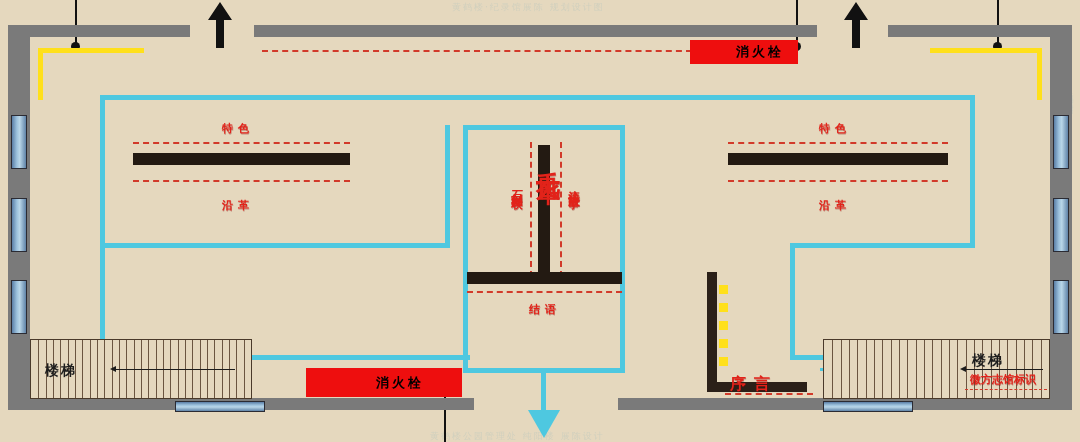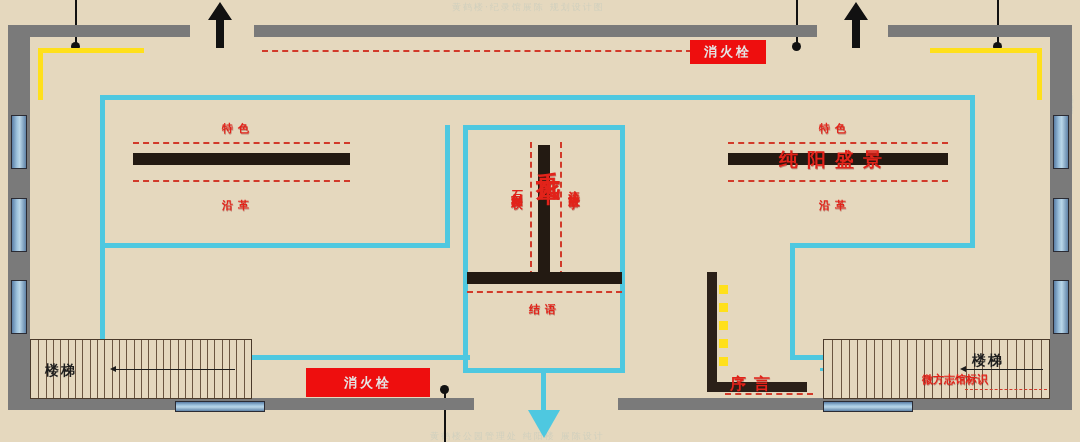--- a/index.html
+++ b/index.html
@@ -36,23 +36,23 @@
       font-family:"DejaVu Sans","Liberation Sans",sans-serif;
       text-shadow:0.5px 0.5px 0 rgba(120,0,0,.35);}
   .zh.vert{writing-mode:vertical-rl;text-orientation:upright;letter-spacing:3px;}
   .title-main{font-size:21px;letter-spacing:11px;}
   .panel-title{font-size:19px;letter-spacing:9px;}
   .sub{font-size:11px;letter-spacing:5px;}
   .sub-v{font-size:11.5px;letter-spacing:2px;}
   .center-title{font-size:24px;letter-spacing:1px;}
 
   
-  .hydrant{position:absolute;background:#ee0e0e;color:#e5e5e5;font-weight:bold;
+  .hydrant{position:absolute;background:#ee0e0e;color:#000000;font-weight:bold;
            display:flex;align-items:center;justify-content:center;
-           font-size:13px;letter-spacing:3px;}
+           font-size:13px;letter-spacing:3px;padding-left:32px;}
 
   
   .stairs{position:absolute;background:#e5d8be;border:1.2px solid #4a3a2a;box-sizing:border-box;overflow:hidden;}
   .tread{position:absolute;top:0;bottom:0;width:1px;background:#6b5540;}
   .stair-label{position:absolute;font-size:14px;font-weight:bold;color:#1d1d1d;letter-spacing:2px;}
   .stair-dir{position:absolute;height:1px;background:#1d1d1d;}
   .stair-dir-head{position:absolute;width:0;height:0;border-top:3.5px solid transparent;border-bottom:3.5px solid transparent;border-right:6px solid #1d1d1d;}
 
   
   .route-label{position:absolute;color:#4ec8e0;font-weight:bold;font-size:13px;letter-spacing:5px;}
@@ -158,21 +158,20 @@
 
   <div class="zh sub" style="left:222px;top:121px;">特色</div>
   <div class="dashline" style="left:133px;top:142px;width:217px;"></div>
   <div class="panelbar" style="left:133px;top:153px;width:217px;height:12px;"></div>
   <div class="dashline" style="left:133px;top:180px;width:217px;"></div>
   <div class="zh sub" style="left:222px;top:198px;">沿革</div>
 
   <div class="zh sub" style="left:819px;top:121px;">特色</div>
   <div class="dashline" style="left:728px;top:142px;width:220px;"></div>
   <div class="panelbar" style="left:728px;top:153px;width:220px;height:12px;"></div>
-  <div class="zh panel-title" style="left:779px;top:147px;">纯阳盛景</div>
   <div class="dashline" style="left:728px;top:180px;width:220px;"></div>
   <div class="zh sub" style="left:819px;top:198px;">沿革</div>
 
   <div class="vdashline" style="left:530px;top:142px;height:135px;"></div>
   <div class="vdashline" style="left:560px;top:142px;height:135px;"></div>
   <div class="panelbar" style="left:538px;top:145px;width:12px;height:135px;"></div>
   <div class="zh vert center-title" style="left:532px;top:152px;">千古风华</div>
 
   <div class="zh vert sub-v" style="left:509px;top:180px;">石刻楹联</div>
   <div class="zh vert sub-v" style="left:566px;top:180px;">流传故事</div>
@@ -248,16 +247,16 @@
       <div class="tread" style="left: 175px;"></div>
       <div class="tread" style="left: 183px;"></div>
       <div class="tread" style="left: 192px;"></div>
       <div class="tread" style="left: 200px;"></div>
       <div class="tread" style="left: 208px;"></div>
       <div class="tread" style="left: 217px;"></div>
     </div>
   <div class="stair-label" style="left:972px;top:352px;">楼梯</div>
   <div class="stair-dir" style="left:965px;top:369px;width:78px;"></div>
   <div class="stair-dir-head" style="left:960px;top:366px;"></div>
-  <div class="zh" style="left:922px;top:372px;font-size:11px;letter-spacing:0px;">微方志馆标识</div>
+  <div class="zh" style="left:970px;top:372px;font-size:11px;letter-spacing:0px;">微方志馆标识</div>
   <div class="dashline" style="left:965px;top:389px;width:82px;border-top-width:1.5px;"></div>
 
 </div>
 
 </body></html>

